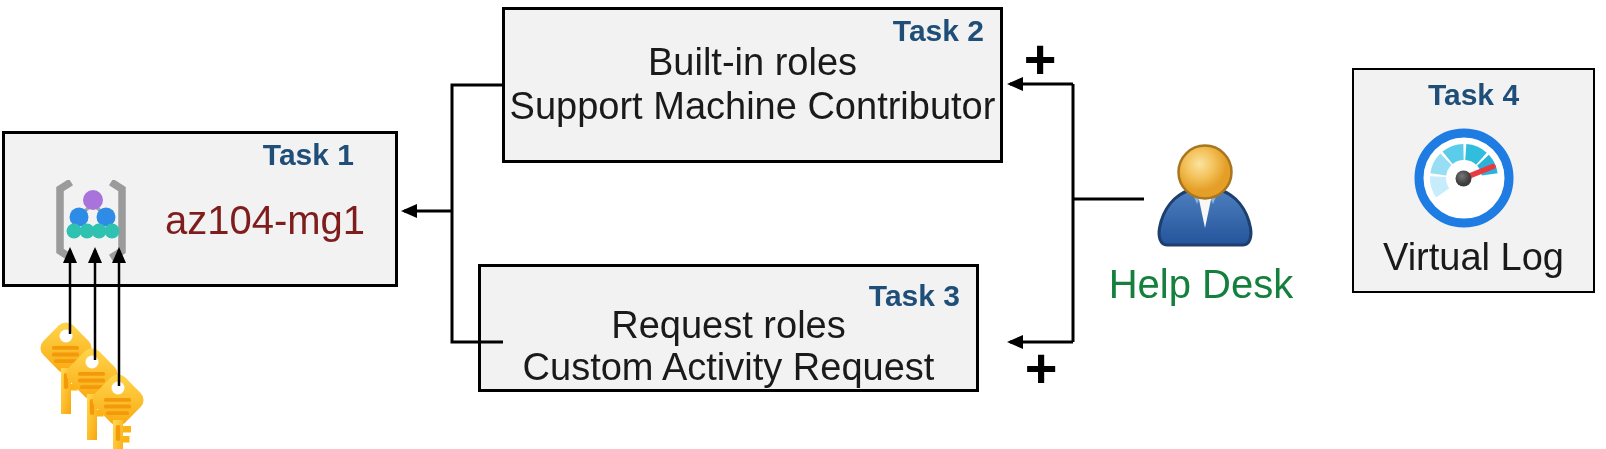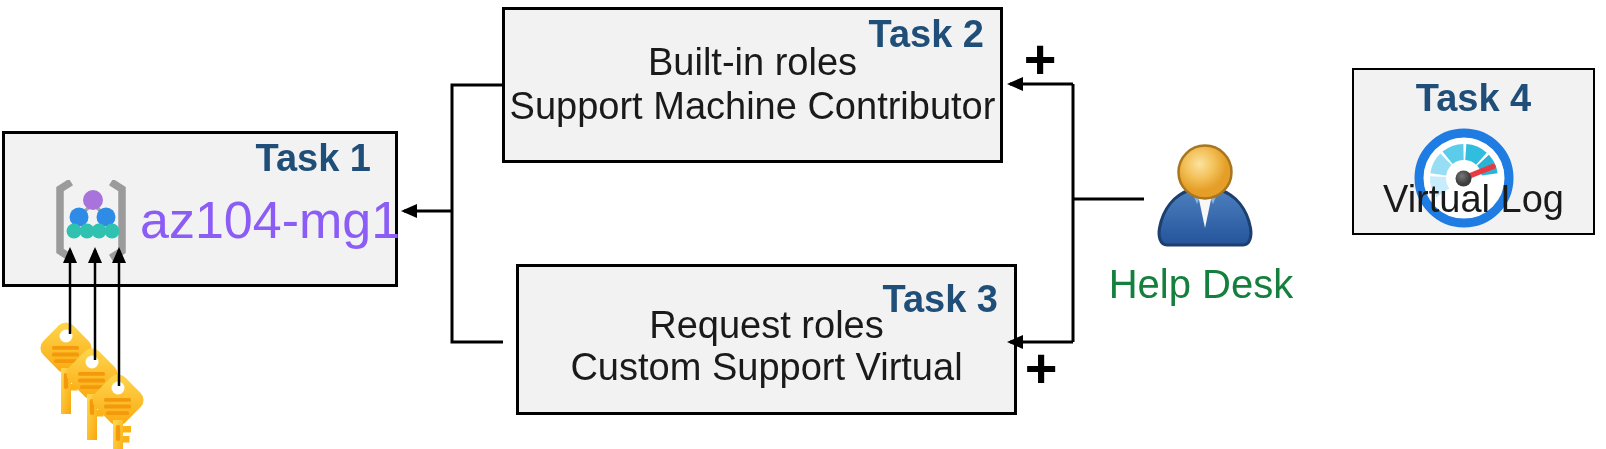--- a/index.html
+++ b/index.html
@@ -1,35 +1,35 @@
 <!DOCTYPE html>
 <html><head>
 <meta charset="utf-8">
 <style>
   html,body{margin:0;padding:0;background:#ffffff;}
   .canvas{position:relative;width:1606px;height:449px;background:#ffffff;overflow:hidden;
           font-family:"Liberation Sans",sans-serif;color:#1a1a1a;}
   .box{position:absolute;background:#f2f2f2;border:3px solid #000;box-sizing:border-box;}
-  .tlabel{position:absolute;font-weight:700;font-size:38px;color:#1f4e79;line-height:1.1;white-space:nowrap;}
+  .tlabel{position:absolute;font-weight:700;font-size:30px;color:#1f4e79;line-height:1.1;white-space:nowrap;}
   .bodyline{position:absolute;left:0;right:0;text-align:center;font-size:38px;line-height:44px;color:#1a1a1a;white-space:nowrap;}
   .overlay{position:absolute;left:0;top:0;width:1606px;height:449px;pointer-events:none;}
   .plus{position:absolute;width:56px;height:56px;line-height:56px;text-align:center;
         font-size:56px;font-weight:800;color:#000;}
   .iconsvg{position:absolute;}
   .caption{position:absolute;text-align:center;font-size:40px;line-height:45px;color:#15803d;white-space:nowrap;}
-  .t1name{position:absolute;left:135px;width:250px;top:62px;text-align:center;font-size:52px;line-height:48px;color:#8b5cf6;white-space:nowrap;}
+  .t1name{position:absolute;left:135px;width:250px;top:62px;text-align:center;font-size:40px;line-height:48px;color:#7f1d1d;white-space:nowrap;}
   .t4caption{position:absolute;left:0;right:0;bottom:10px;text-align:center;font-size:38px;line-height:48px;color:#1a1a1a;white-space:nowrap;}
 </style>
 </head>
 <body>
 
 <div class="canvas">
 
   <div class="box" style="left:2px;top:131px;width:396px;height:156px;">
-    <div class="tlabel" style="top:4px;right:24px;">Task 1</div>
+    <div class="tlabel" style="top:4px;right:41px;">Task 1</div>
     <svg class="iconsvg" style="left:44px;top:46px;" width="84" height="84" viewBox="0 0 84 84">
       <path d="M22,2 L11,9 L11,71 L22,78" fill="none" stroke="#9b9b9b" stroke-width="7.5"></path>
       <path d="M62,2 L73,9 L73,71 L62,78" fill="none" stroke="#9b9b9b" stroke-width="7.5"></path>
       <g stroke="#a5a5a5" stroke-width="3.5">
         <line x1="44" y1="24" x2="30" y2="36"></line>
           <line x1="44" y1="24" x2="57" y2="36"></line>
         <line x1="30" y1="38" x2="25" y2="49"></line>
           <line x1="30" y1="38" x2="38" y2="49"></line>
         <line x1="57" y1="38" x2="50" y2="49"></line>
           <line x1="57" y1="38" x2="63" y2="49"></line>
@@ -44,27 +44,27 @@
     </svg>
     <div class="t1name">az104-mg1</div>
   </div>
 
   <div class="box" style="left:502px;top:7px;width:501px;height:156px;">
     <div class="tlabel" style="top:4px;right:16px;">Task 2</div>
     <div class="bodyline" style="top:30px;">Built-in roles</div>
     <div class="bodyline" style="top:74px;">Support Machine Contributor</div>
   </div>
 
-  <div class="box" style="left:516px;top:264px;width:501px;height:151px;">
+  <div class="box" style="left:478px;top:264px;width:501px;height:128px;">
     <div class="tlabel" style="top:12px;right:16px;">Task 3</div>
     <div class="bodyline" style="top:36px;">Request roles</div>
-    <div class="bodyline" style="top:78px;">Custom Support Virtual</div>
+    <div class="bodyline" style="top:78px;">Custom Activity Request</div>
   </div>
 
-  <div class="box" style="left:1352px;top:68px;width:243px;height:167px;border-width:2px;">
+  <div class="box" style="left:1352px;top:68px;width:243px;height:225px;border-width:2px;">
     <div class="tlabel" style="top:8px;left:0;right:0;text-align:center;">Task 4</div>
     <svg class="iconsvg" style="left:60px;top:58px;" width="100" height="100" viewBox="0 0 100 100">
       <defs>
         <radialGradient id="hubG" cx="40%" cy="35%">
             <stop offset="0%" stop-color="#777777"></stop>
             <stop offset="100%" stop-color="#3d3d3d"></stop>
           </radialGradient>
       </defs>
       <circle cx="50" cy="50" r="45" fill="#ffffff" stroke="#1e7ce2" stroke-width="9"></circle>
       <g fill="none" stroke-width="16">

